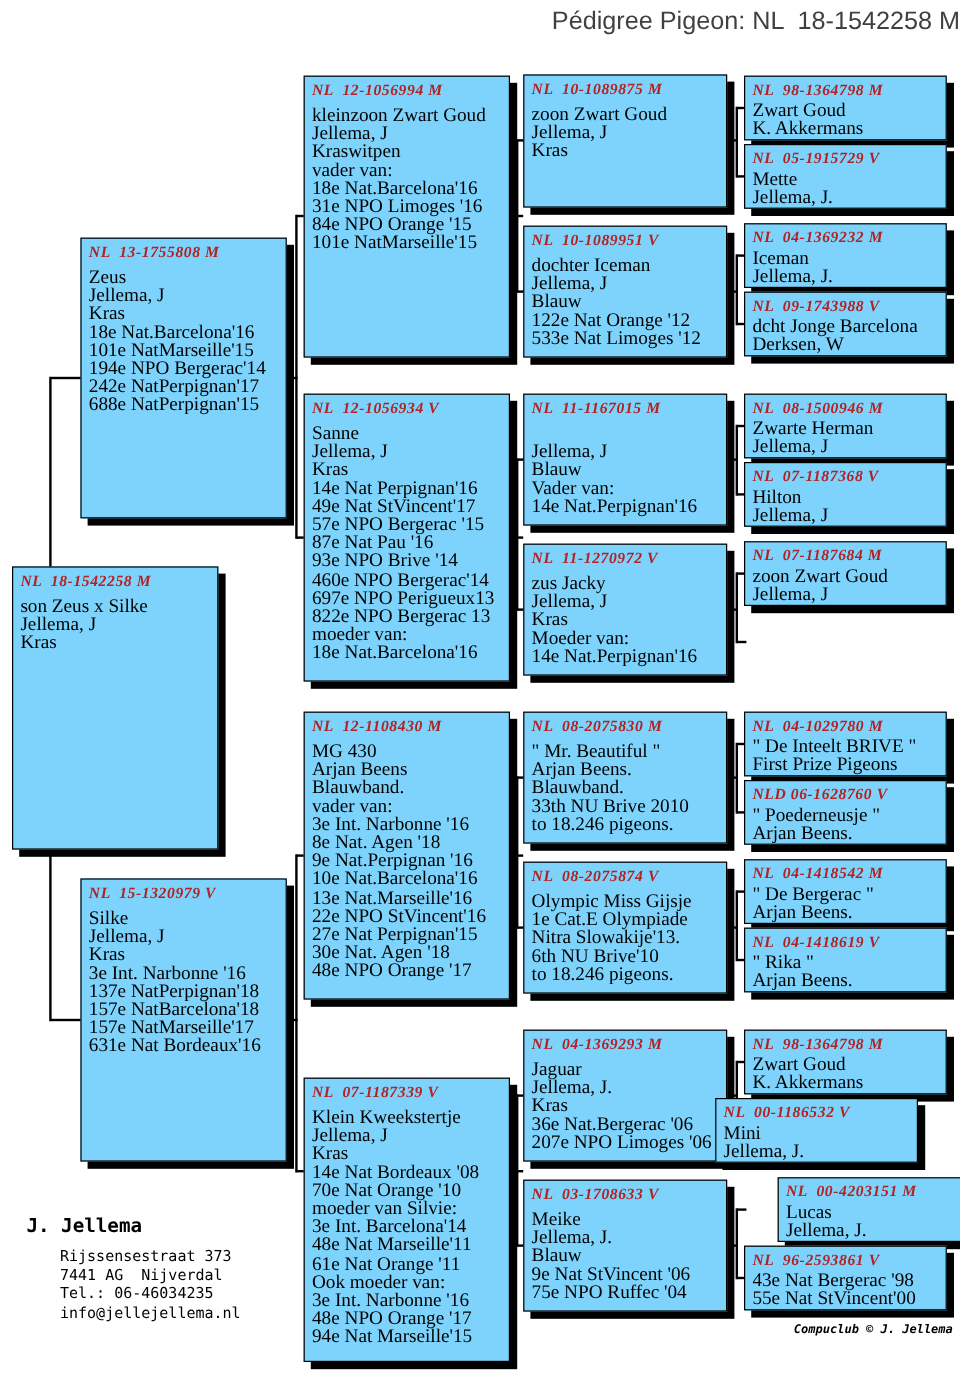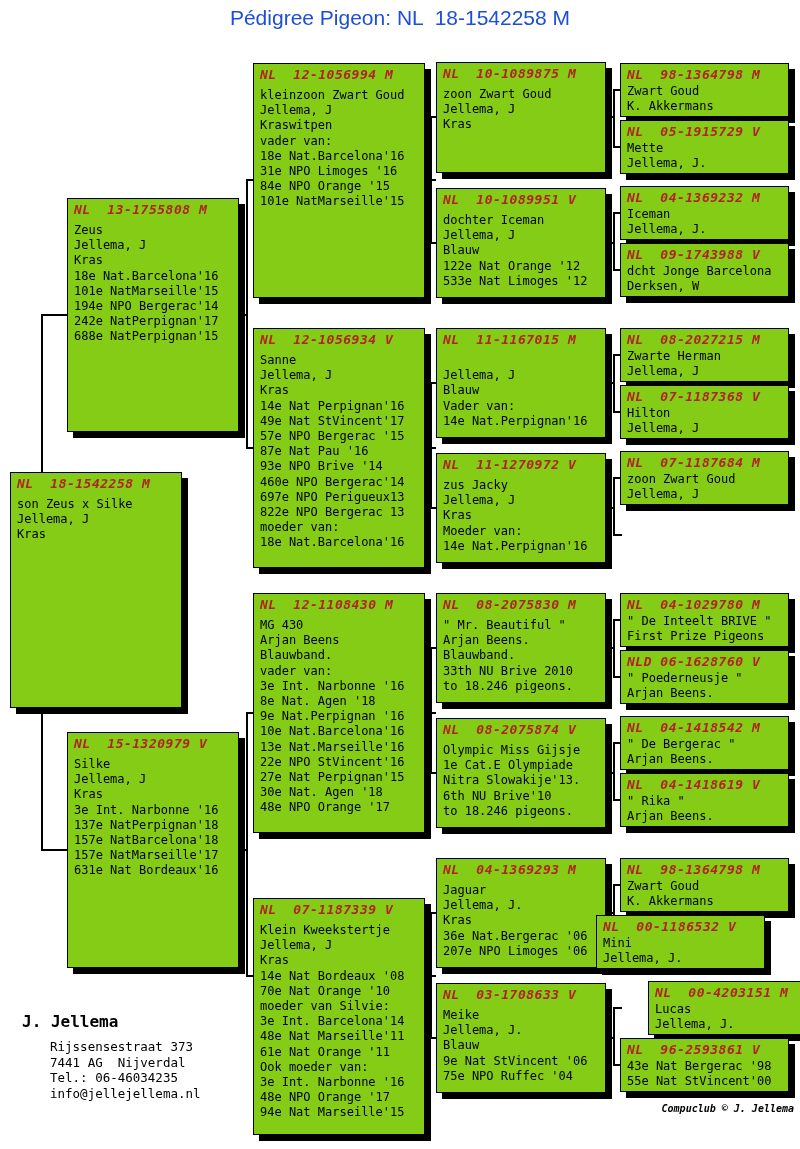--- a/index.html
+++ b/index.html
@@ -2,35 +2,35 @@
 <html><head>
 <meta charset="utf-8">
 <style>
   * { margin:0; padding:0; box-sizing:border-box; }
   html,body { background:#fff; }
   .page {
     position:relative; width:800px; height:1149px; background:#ffffff;
     overflow:hidden; font-family:"DejaVu Sans Mono","Liberation Mono",monospace;
   }
   .title {
-    position:absolute; top:6px; left:0; width:800px; text-align:center;
-    font-family:"Liberation Sans",sans-serif; font-size:21px; color:#1d4ed8;
+    position:absolute; top:6px; left:0; width:800px; text-align:right;
+    font-family:"Liberation Sans",sans-serif; font-size:21px; color:#404040;
     white-space:pre;
   }
   .ln { position:absolute; background:#000; z-index:1; }
   .pbox {
-    position:absolute; background:#84cc16; border:1.5px solid #000;
-    box-shadow:6px 6px 0 #000; padding:3px 5px 2px 6px; z-index:2; overflow:hidden;
+    position:absolute; background:#7dd3fc; border:1.5px solid #000;
+    box-shadow:6px 6px 0 #000; padding:3px 5px 2px 6px; z-index:2; overflow:hidden;font-family:Liberation Serif, serif;
   }
   .ring {
     font-weight:bold; font-style:italic; color:#b22222; font-size:13px;
     white-space:pre; margin-bottom:6px; letter-spacing:0.5px;
   }
   .pbox.small .ring { margin-bottom:2px; }
-  .lines { font-size:12px; line-height:15.2px; white-space:pre; color:#000; }
+  .lines { font-size:16px; line-height:15.2px; white-space:pre; color:#000; }
   .owner { position:absolute; left:22px; top:1012px; z-index:2; }
   .owner-name { font-weight:bold; font-size:16px; white-space:pre; }
   .owner-lines { margin-top:8px; font-size:12.5px; line-height:15.5px; white-space:pre;margin-left:28px; }
   .footer {
     position:absolute; right:6px; top:1103px; z-index:2;
     font-size:10px; font-style:italic; font-weight:bold; white-space:pre; color:#000;
   }
 </style>
 </head>
 <body>
@@ -254,21 +254,21 @@
     <div class="ring">NL  04-1369232 M</div>
     <div class="lines">Iceman
 Jellema, J.</div>
   </div>
   <div class="pbox small" style="left:620px;top:243px;width:169px;height:54px">
     <div class="ring">NL  09-1743988 V</div>
     <div class="lines">dcht Jonge Barcelona
 Derksen, W</div>
   </div>
   <div class="pbox small" style="left:620px;top:328px;width:169px;height:54px">
-    <div class="ring">NL  08-2027215 M</div>
+    <div class="ring">NL  08-1500946 M</div>
     <div class="lines">Zwarte Herman
 Jellema, J</div>
   </div>
   <div class="pbox small" style="left:620px;top:385px;width:169px;height:54px">
     <div class="ring">NL  07-1187368 V</div>
     <div class="lines">Hilton
 Jellema, J</div>
   </div>
   <div class="pbox small" style="left:620px;top:451px;width:169px;height:54px">
     <div class="ring">NL  07-1187684 M</div>

